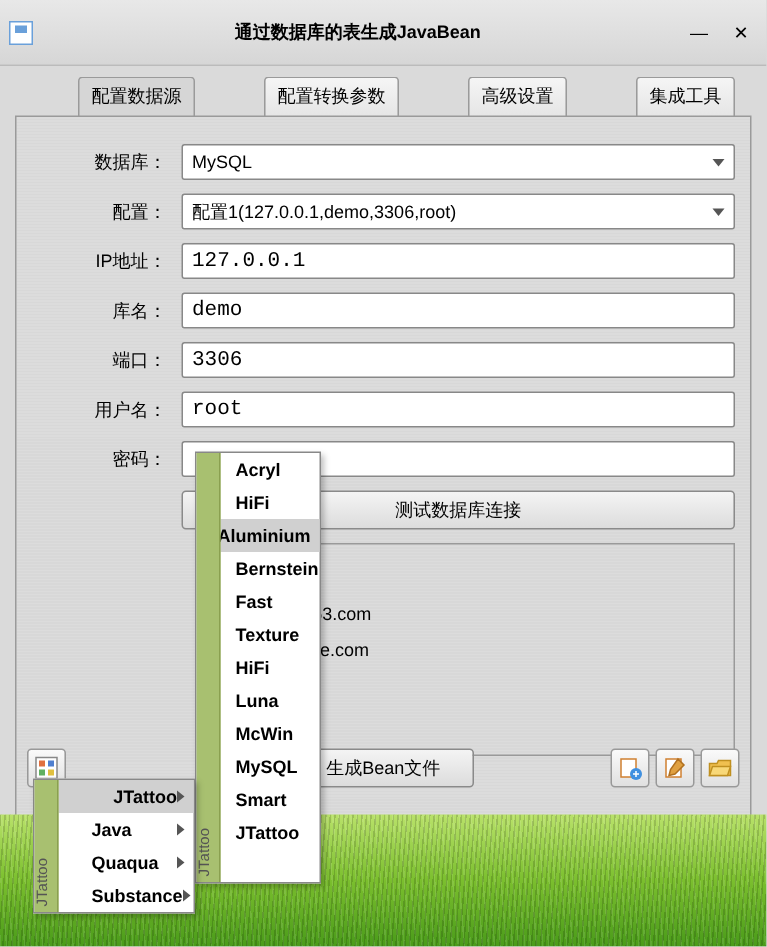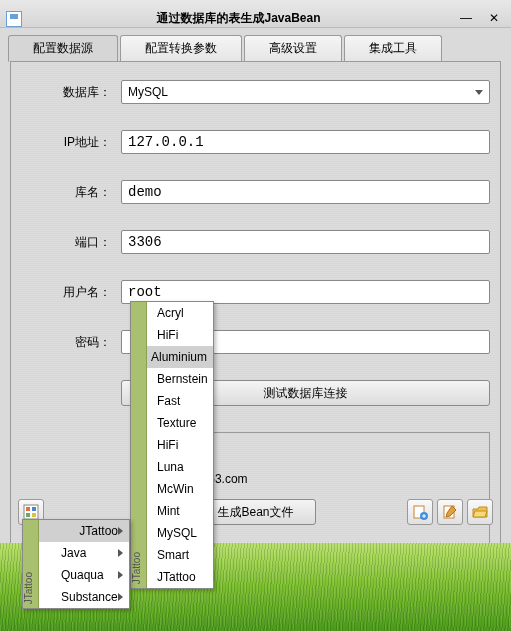--- a/index.html
+++ b/index.html
@@ -1,29 +1,29 @@
 <!DOCTYPE html>
 <html><head>
 <meta charset="utf-8">
 <style>
   * { box-sizing: border-box; margin: 0; padding: 0; font-family: "SimSun", "宋体", sans-serif; font-size: 12px; }
   body { width: 511px; height: 631px; background: #dadada; overflow: hidden; position: relative; }
 
-  .titlebar { height: 28px; background: linear-gradient(#e8e8e8,#d6d6d6); display: flex; align-items: flex-end; padding: 0 6px; gap: 6px; border-bottom: 1px solid #bbb; }
+  .titlebar { height: 44px; background: linear-gradient(#e8e8e8,#d6d6d6); display: flex; align-items: center; padding: 0 6px; gap: 6px; border-bottom: 1px solid #bbb; }
   .app-icon { width: 16px; height: 16px; background: #fff; border: 1px solid #6aa0da; display:flex; align-items:center; justify-content:center;}
   .app-icon::before{content:""; width:8px;height:5px;background:#6aa0da;margin-top:-5px;}
   .title-text { flex: 1; text-align: center; font-weight: bold; }
   .win-btn { width: 22px; height: 18px; display:flex; align-items:center; justify-content:center; cursor:pointer; font-family: Arial; }
 
   .tabs { display:flex; gap:2px; padding: 6px 8px 0 8px; }
-  .tab { padding: 4px 24px; background: linear-gradient(#f5f5f5,#e5e5e5); border:1px solid #9a9a9a; border-bottom:none; border-radius:3px 3px 0 0; cursor:pointer; position:relative; top:1px;}
+  .tab { padding: 4px 8px; background: linear-gradient(#f5f5f5,#e5e5e5); border:1px solid #9a9a9a; border-bottom:none; border-radius:3px 3px 0 0; cursor:pointer; position:relative; top:1px;margin-left:44px;}
   .tab.active { background:#d6d6d6; border-bottom:1px solid #d6d6d6; font-weight:normal;}
 
   .form-area { margin: 0 10px; padding: 18px 10px 6px 10px; border:1px solid #9a9a9a; background: repeating-linear-gradient(0deg,#d8d8d8,#d8d8d8 1px,#dcdcdc 1px,#dcdcdc 2px); min-height: 472px; position:relative;}
-  .row { display:flex; align-items:center; margin-bottom: 26px; }
+  .row { display:flex; align-items:center; margin-bottom: 9px; }
   .lbl { width: 100px; text-align:right; padding-right:10px; }
   .fld, .sel { flex:1; height:24px; border:1px solid #888; border-radius:2px; background:#fff; padding:0 6px; font-family:"Courier New",monospace; font-size:14px; }
   .sel { display:flex; align-items:center; justify-content:space-between; cursor:pointer; font-family:inherit; font-size:12px;}
   .sel .caret{ width:0;height:0;border-left:4px solid transparent;border-right:4px solid transparent;border-top:5px solid #555;}
   .btn { height:26px; background: linear-gradient(#f4f4f4,#dcdcdc); border:1px solid #8a8a8a; border-radius:3px; padding:0 18px; cursor:pointer; display:flex; align-items:center; justify-content:center;}
 
   .info-box { margin-left: 112px; border:1px solid #9a9a9a; padding:10px; background: transparent; font-family:"Courier New",monospace; font-size:13px; line-height:24px;}
   
   .toolbar { position:absolute; left:18px; bottom:106px; display:flex; gap:4px;}
   .toolbar-r { position:absolute; right:18px; bottom:106px; display:flex; gap:4px;}
@@ -36,21 +36,21 @@
   .grass::before{content:"";position:absolute;inset:0;background:
     repeating-linear-gradient(95deg, rgba(0,0,0,0.15) 0 1px, transparent 1px 3px),
     repeating-linear-gradient(85deg, rgba(255,255,255,0.1) 0 1px, transparent 1px 4px);}
 
   
   .menu { position:absolute; background:#fff; border:1px solid #888; box-shadow:2px 2px 4px rgba(0,0,0,0.25); }
   .menu.level1 { left:22px; bottom:22px; width:108px; }
   .menu.level2 { left:130px; bottom:76px; width:84px; }
   .menu .sidebar { position:absolute; left:0; top:0; bottom:0; width:16px; background:#a8c070; border-right:1px solid #8aa050;}
   .menu .sidebar span{ position:absolute; bottom:4px; left:0; right:0; text-align:center; writing-mode:vertical-rl; transform:rotate(180deg); font-size:10px; color:#555;}
-  .menu-item{ height:22px; display:flex; align-items:center; padding-left:22px; padding-right:6px; cursor:pointer; justify-content:space-between;}
+  .menu-item{ height:22px; display:flex; align-items:center; padding-left:22px; padding-right:6px; cursor:pointer; justify-content:space-between;font-weight:bold;}
   .menu.level2 .menu-item{padding-left:10px;}
   .menu-item:hover, .menu-item.hover { background:#d0d0d0;justify-content:flex-end;}
   .menu-item .arr{width:0;height:0;border-top:4px solid transparent;border-bottom:4px solid transparent;border-left:5px solid #555;}
 </style>
 </head>
 <body>
 
 <div class="titlebar">
   <div class="app-icon"></div>
   <div class="title-text">通过数据库的表生成JavaBean</div>
@@ -67,20 +67,27 @@
 
 <div class="form-area">
   <div class="row">
     <div class="lbl">数据库：</div>
     <div class="sel">
         <span>MySQL</span>
         <span class="caret"></span>
       </div>
   </div>
   <div class="row">
+    <div class="lbl">配置：</div>
+    <div class="sel">
+        <span>配置1(127.0.0.1,demo,3306,root)</span>
+        <span class="caret"></span>
+      </div>
+  </div>
+  <div class="row">
     <div class="lbl">IP地址：</div>
     <input class="fld" value="127.0.0.1" style="">
   </div>
   <div class="row">
     <div class="lbl">库名：</div>
     <input class="fld" value="demo" style="">
   </div>
   <div class="row">
     <div class="lbl">端口：</div>
     <input class="fld" value="3306" style="">
@@ -168,23 +175,20 @@
     <div class="menu-item">
         <span>HiFi</span>
       </div>
     <div class="menu-item">
         <span>Luna</span>
       </div>
     <div class="menu-item">
         <span>McWin</span>
       </div>
     <div class="menu-item">
-        <span>Mint</span>
-      </div>
-    <div class="menu-item">
         <span>MySQL</span>
       </div>
     <div class="menu-item">
         <span>Smart</span>
       </div>
     <div class="menu-item">
         <span>JTattoo</span>
       </div>
   </div>
 </div>

